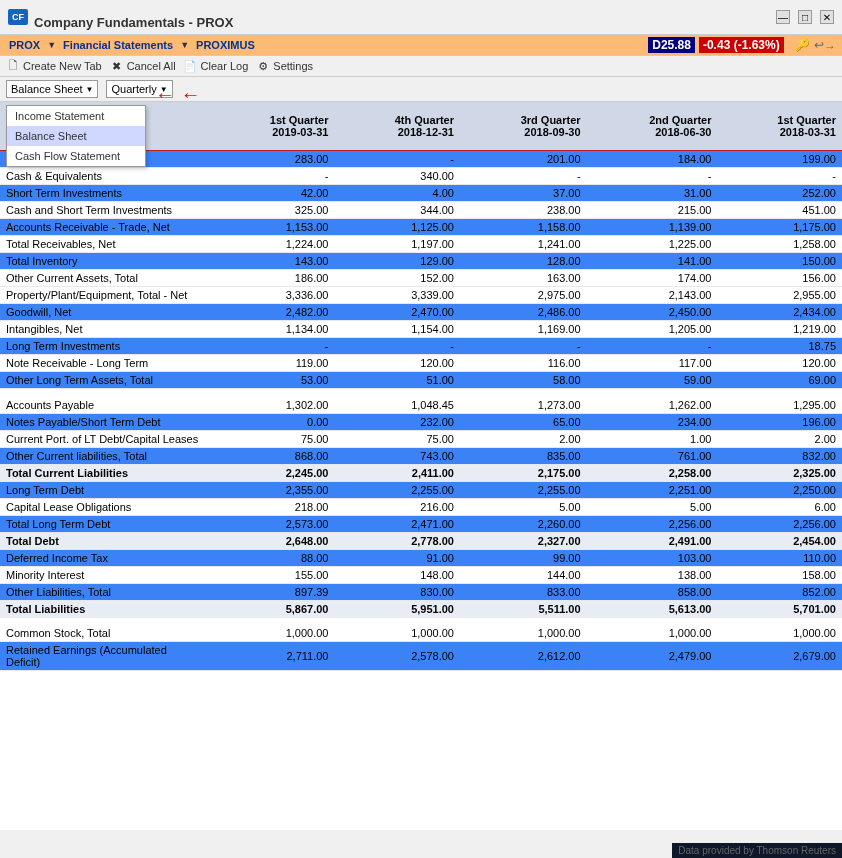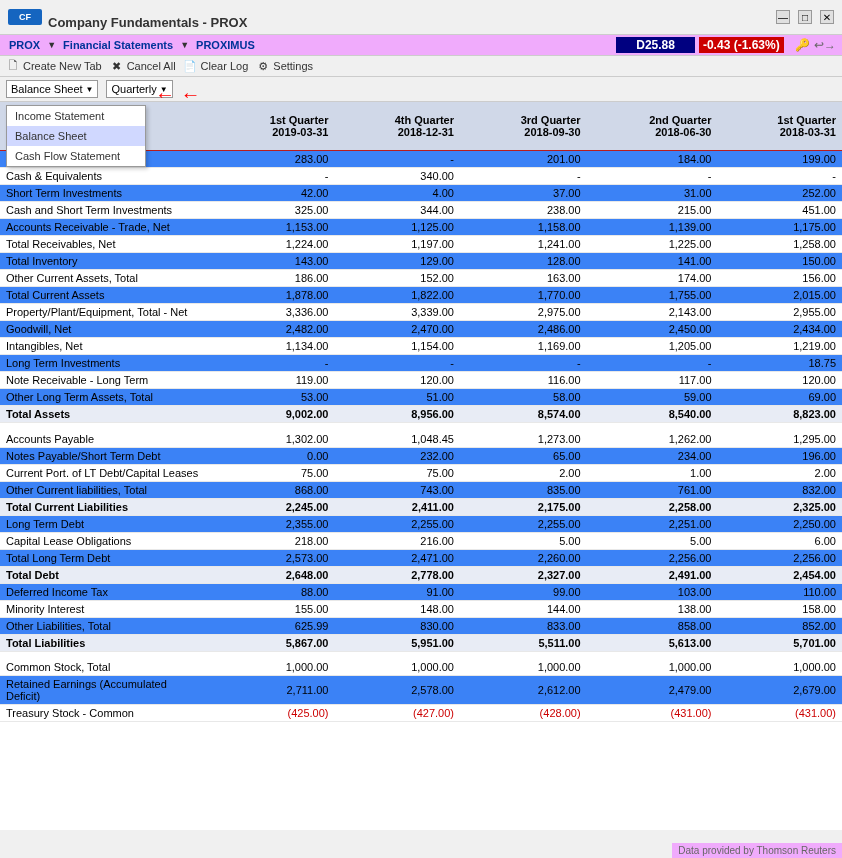--- a/index.html
+++ b/index.html
@@ -12,57 +12,57 @@
       align-items: center;
       justify-content: space-between;
       border-bottom: 1px solid #ccc;
     }
     .title-bar-left {
       display: flex;
       align-items: center;
       gap: 6px;
     }
     .title-icon {
-      width: 34px; height: 16px;
+      width: 20px; height: 16px;
       background: #1565c0;
       border-radius: 2px;
       display: inline-flex; align-items: center; justify-content: center;
       color: white; font-size: 9px; font-weight: bold;
     }
     .title-text { font-size: 13px; font-weight: bold; color: #333; margin-top: 11px; }
     .title-bar-right {
       display: flex; align-items: center; gap: 8px;
     }
     .win-btn {
       width: 14px; height: 14px; cursor: pointer;
       border: 1px solid #999; background: #e0e0e0;
       display: inline-flex; align-items: center; justify-content: center;
       font-size: 10px;
     }
 
     .menu-bar {
-      background: #f0abfc;
+      background: #fdba74;
       padding: 2px 6px;
       display: flex;
       align-items: center;
       gap: 4px;
       border-bottom: 1px solid #ccc;
     }
     .menu-item {
       font-size: 11px;
       color: #003399;
       cursor: pointer;
       font-weight: bold;
       padding: 1px 3px;
     }
     .menu-arrow { font-size: 9px; color: #333; }
     .price-badge {
       background: #000080;
       color: white;
-      padding: 1px 20px;
+      padding: 1px 4px;
       font-size: 12px;
       font-weight: bold;
     }
     .change-badge {
       background: #cc0000;
       color: white;
       padding: 1px 4px;
       font-size: 12px;
       font-weight: bold;
     }
@@ -171,21 +171,21 @@
     tr.bold-row td { font-weight: bold; background: #e8ecf5; }
     tr.separator td { height: 8px; background: white; border: none; }
 
     .footer {
       position: fixed;
       bottom: 0;
       right: 0;
       font-size: 10px;
       color: #666;
       padding: 2px 6px;
-      background: #f0abfc;
+      background: #0f172a;
     }
 
     
     .table-container::-webkit-scrollbar { width: 12px; }
     .table-container::-webkit-scrollbar-track { background: #f0f0f0; }
     .table-container::-webkit-scrollbar-thumb { background: #aaa; border: 1px solid #888; }
   </style>
 </head>
 <body>
 
@@ -321,28 +321,20 @@
           <td>150.00</td>
         </tr>
         <tr class="odd">
           <td>Other Current Assets, Total</td>
           <td>186.00</td>
           <td>152.00</td>
           <td>163.00</td>
           <td>174.00</td>
           <td>156.00</td>
         </tr>
-        <tr class="even">
-          <td>Total Current Assets</td>
-          <td>1,878.00</td>
-          <td>1,822.00</td>
-          <td>1,770.00</td>
-          <td>1,755.00</td>
-          <td>2,015.00</td>
-        </tr>
         <tr class="odd">
           <td>Property/Plant/Equipment, Total - Net</td>
           <td>3,336.00</td>
           <td>3,339.00</td>
           <td>2,975.00</td>
           <td>2,143.00</td>
           <td>2,955.00</td>
         </tr>
         <tr class="even">
           <td>Goodwill, Net</td>
@@ -376,28 +368,20 @@
           <td>117.00</td>
           <td>120.00</td>
         </tr>
         <tr class="even">
           <td>Other Long Term Assets, Total</td>
           <td>53.00</td>
           <td>51.00</td>
           <td>58.00</td>
           <td>59.00</td>
           <td>69.00</td>
-        </tr>
-        <tr class="bold-row">
-          <td>Total Assets</td>
-          <td>9,002.00</td>
-          <td>8,956.00</td>
-          <td>8,574.00</td>
-          <td>8,540.00</td>
-          <td>8,823.00</td>
         </tr>
         <tr class="separator">
           <td colspan="6"></td>
         </tr>
         <tr class="odd">
           <td>Accounts Payable</td>
           <td>1,302.00</td>
           <td>1,048.45</td>
           <td>1,273.00</td>
           <td>1,262.00</td>
@@ -478,21 +462,21 @@
         <tr class="odd">
           <td>Minority Interest</td>
           <td>155.00</td>
           <td>148.00</td>
           <td>144.00</td>
           <td>138.00</td>
           <td>158.00</td>
         </tr>
         <tr class="even">
           <td>Other Liabilities, Total</td>
-          <td>625.99</td>
+          <td>897.39</td>
           <td>830.00</td>
           <td>833.00</td>
           <td>858.00</td>
           <td>852.00</td>
         </tr>
         <tr class="bold-row">
           <td>Total Liabilities</td>
           <td>5,867.00</td>
           <td>5,951.00</td>
           <td>5,511.00</td>
@@ -511,27 +495,19 @@
           <td>1,000.00</td>
         </tr>
         <tr class="even">
           <td>Retained Earnings (Accumulated Deficit)</td>
           <td>2,711.00</td>
           <td>2,578.00</td>
           <td>2,612.00</td>
           <td>2,479.00</td>
           <td>2,679.00</td>
         </tr>
-        <tr class="odd">
-          <td>Treasury Stock - Common</td>
-          <td style="color: rgb(204, 0, 0);">(425.00)</td>
-          <td style="color: rgb(204, 0, 0);">(427.00)</td>
-          <td style="color: rgb(204, 0, 0);">(428.00)</td>
-          <td style="color: rgb(204, 0, 0);">(431.00)</td>
-          <td style="color: rgb(204, 0, 0);">(431.00)</td>
-        </tr>
       </tbody>
   </table>
 </div>
 
 <div class="footer">
   <span>Data provided by Thomson Reuters</span>
 </div>
 
 </body></html>

